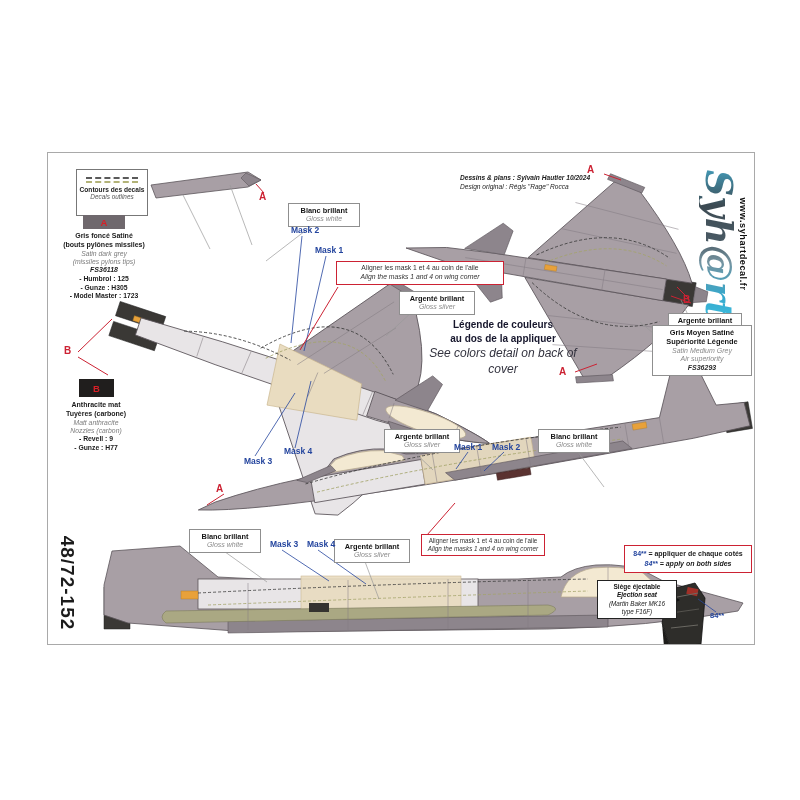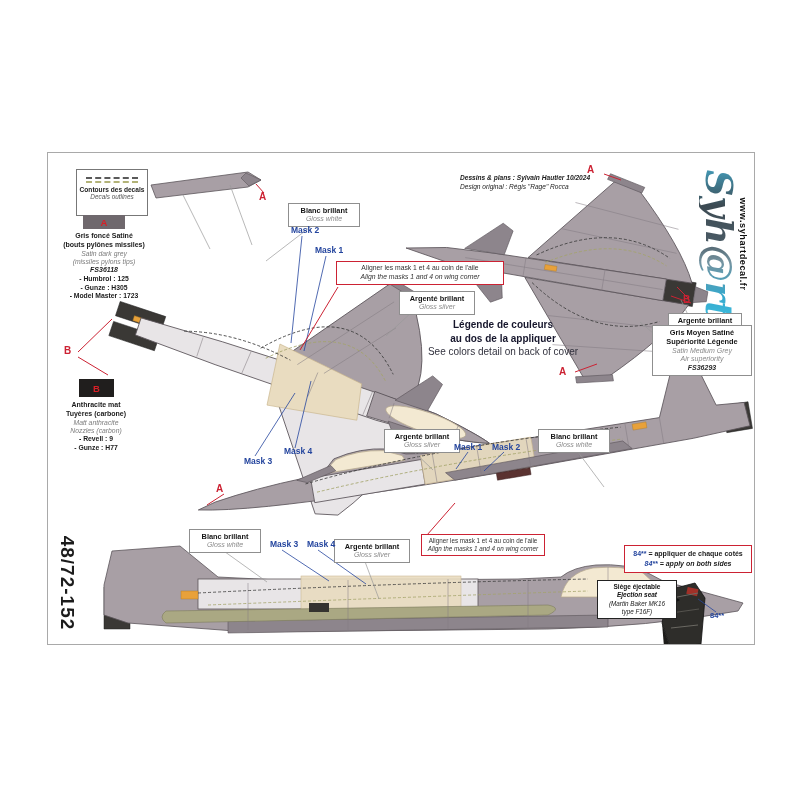--- a/index.html
+++ b/index.html
@@ -55,21 +55,21 @@
   
   .seatbox{position:absolute;left:549px;top:427px;width:74px;background:#fff;border:1px solid #222;
     text-align:center;padding:2px 2px;line-height:1.3;}
   .seatbox .b{font-size:6.5px;font-weight:bold;color:#111;}
   .seatbox .bi{font-size:6.5px;font-weight:bold;font-style:italic;color:#111;}
   .seatbox .i{font-size:6.3px;font-style:italic;color:#222;}
   .seat84{position:absolute;left:662px;top:458px;font-weight:bold;font-size:7.5px;color:#24459e;}
   
   .colornote{position:absolute;left:377px;top:165px;width:156px;text-align:center;line-height:1.35;}
   .colornote .b{font-size:10px;font-weight:bold;color:#16162c;}
-  .colornote .i{font-size:10px;color:#33333f;}
+  .colornote .i{font-size:12px;font-style:italic;color:#33333f;}
 </style>
 </head>
 <body>
 
 <div id="canvas">
  <div id="sheet">
 
   <svg id="art" viewBox="0 0 706 491" xmlns="http://www.w3.org/2000/svg">
     <defs>
       <style>

